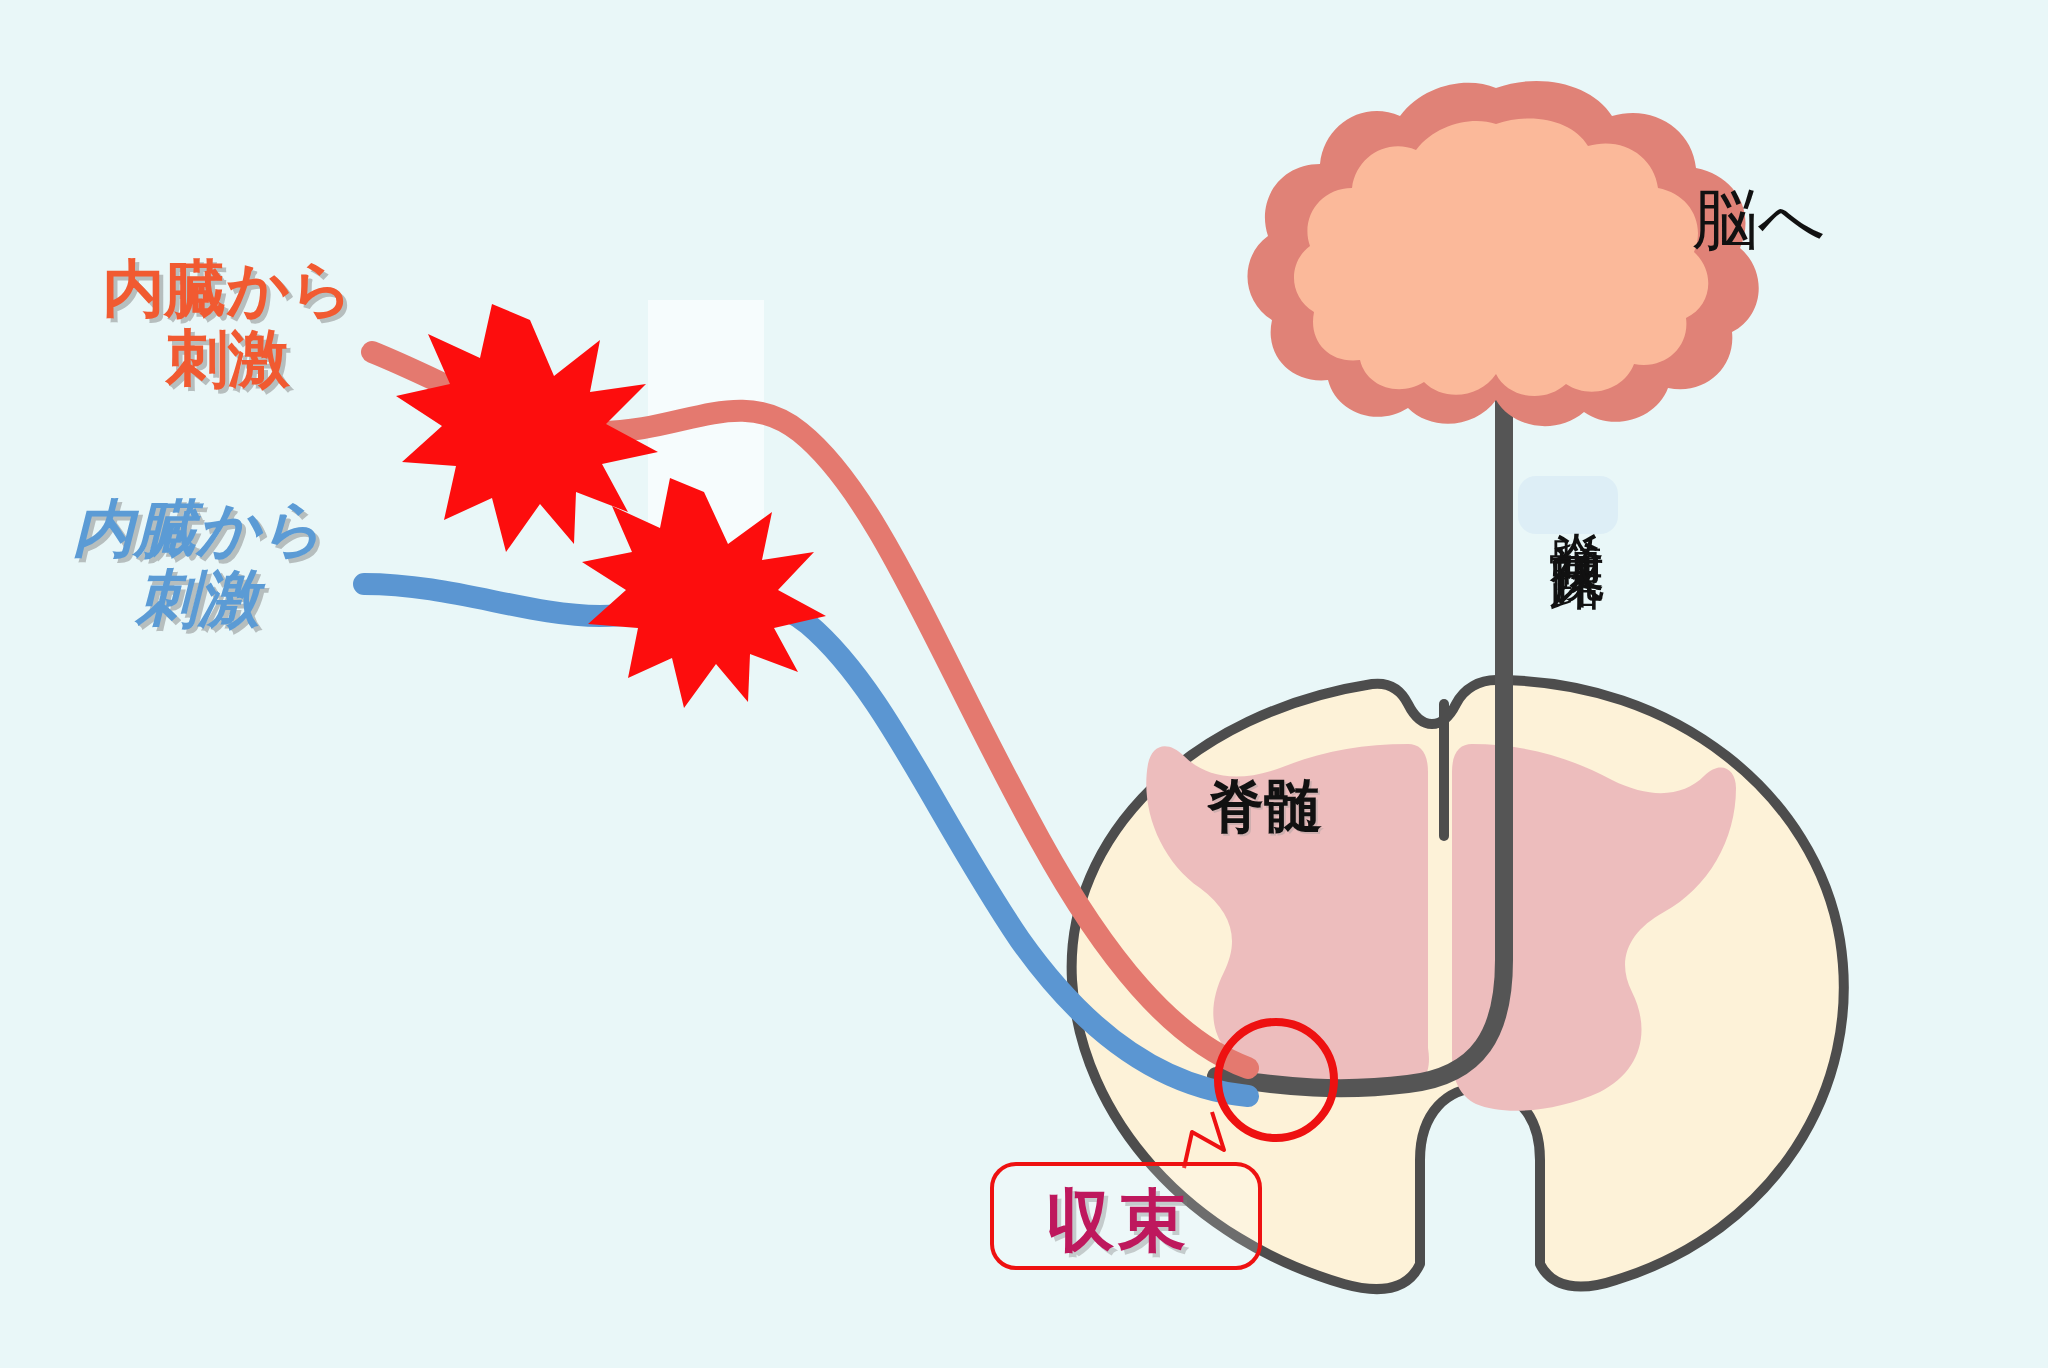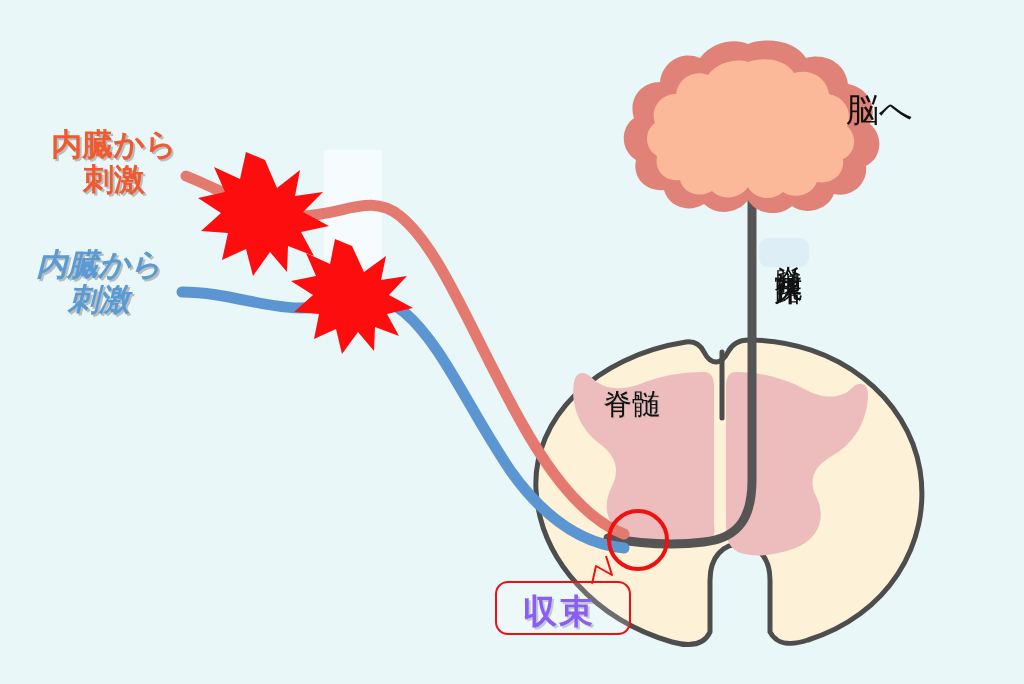--- a/index.html
+++ b/index.html
@@ -56,21 +56,21 @@
     top: 92px;
     font-size: 33px;
     color: #111111;
     font-weight: normal;
   }
   .label-cord {
     left: 603px;
     top: 388px;
     font-size: 29px;
     color: #111111;
-    font-weight: normal;
+    font-weight: bold;
     text-shadow: 1px 1px 0 rgba(150,150,150,0.35);
   }
   .label-tract {
     left: 759px;
     top: 238px;
     width: 40px;
     font-size: 28px;
     color: #111111;
     font-weight: normal;
     writing-mode: vertical-rl;
@@ -78,21 +78,21 @@
     letter-spacing: 3px;
     background: #ddeef6;
     border-radius: 9px;
     padding: 6px 5px 8px 5px;
     box-sizing: content-box;
   }
   .label-convergence {
     left: 523px;
     top: 592px;
     font-size: 34px;
-    color: #8b5cf6;
+    color: #be185d;
     font-weight: bold;
     letter-spacing: 2px;
     text-shadow: 2px 2px 0 rgba(120,120,120,0.35);
   }
   .ghost-patch {
     position: absolute;
     background: #f6fcfd;
   }
 </style>
 </head>

